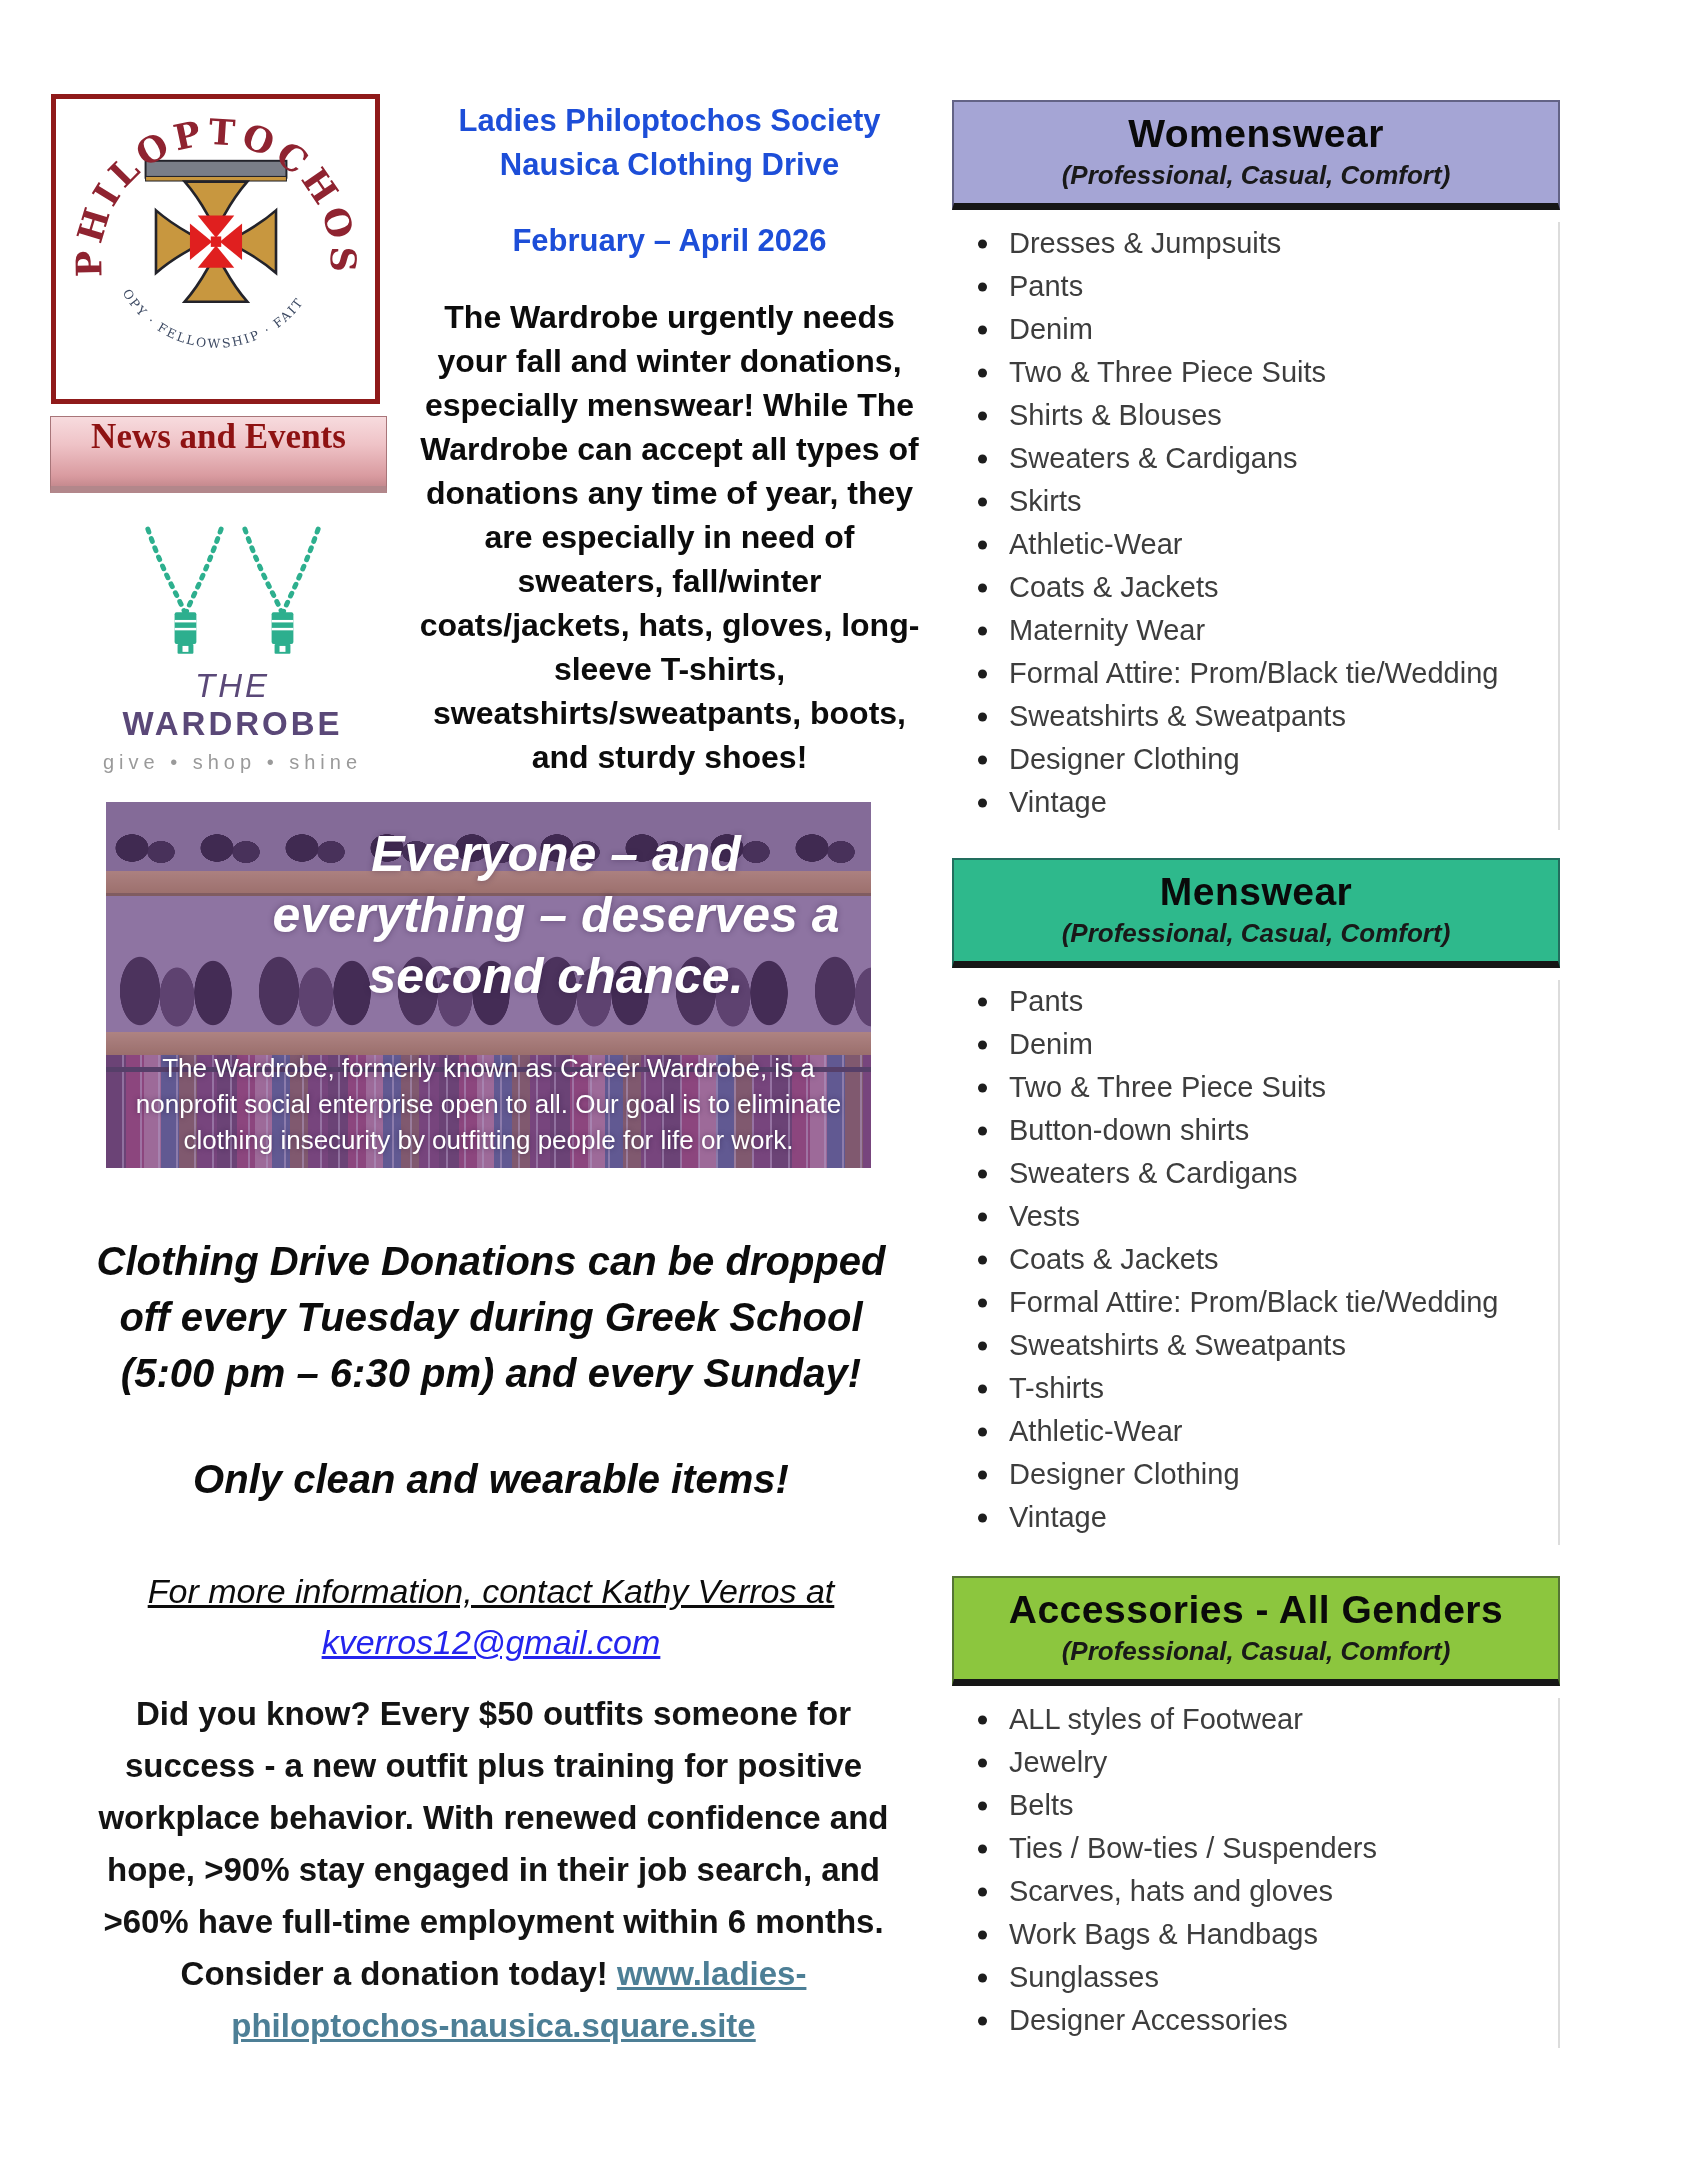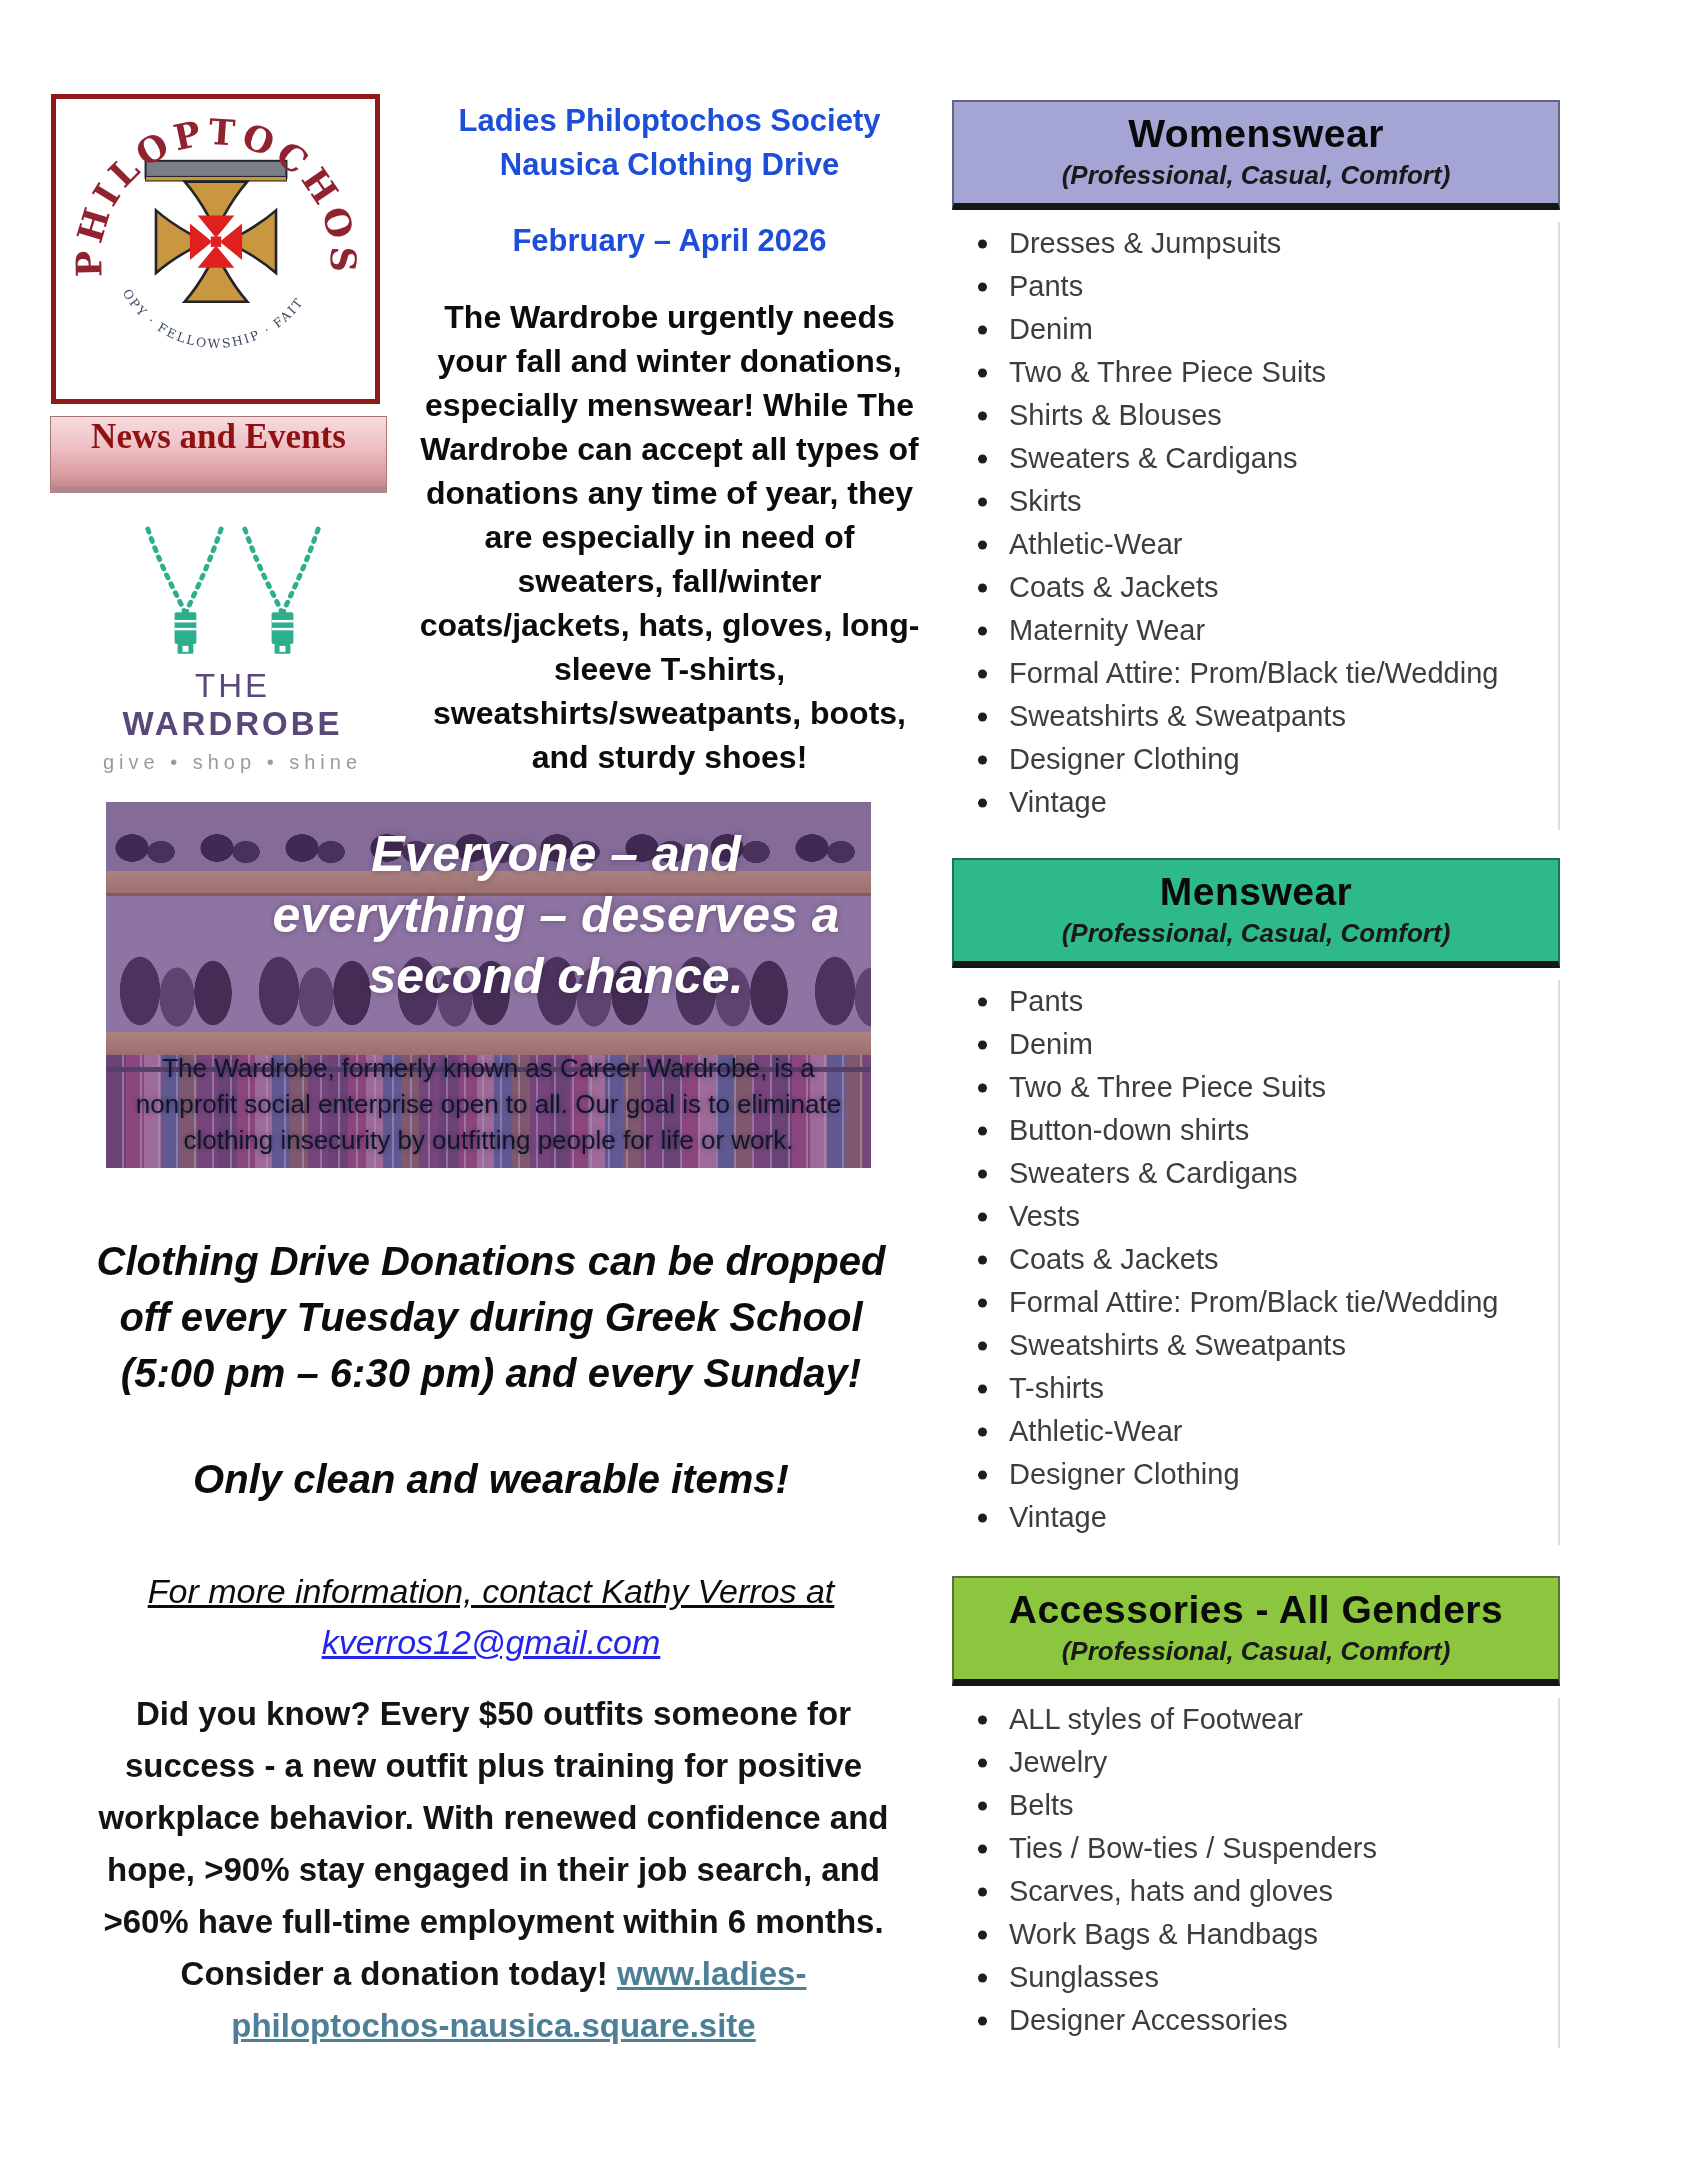--- a/index.html
+++ b/index.html
@@ -22,21 +22,21 @@
   }
   .news-banner span{
     font-family:"Liberation Serif",serif;font-weight:bold;font-size:35px;color:#8e1212;
   }
   .wardrobe-logo{
     position:absolute;left:89px;top:523px;width:287px;text-align:center;
   }
   .wardrobe-name{
     margin-top:6px;font-size:33px;letter-spacing:3px;color:#5a4878;
   }
-  .wardrobe-name .thin{font-weight:400;}
+  .wardrobe-name .thin{font-weight:400;font-style:italic;}
   .wardrobe-name .bold{font-weight:700;}
   .wardrobe-tagline{
     margin-top:8px;font-size:20px;letter-spacing:5px;color:#9a9a9a;
   }
   
   .photo{
     position:absolute;left:106px;top:802px;width:765px;height:366px;overflow:hidden;
     background:#8d8298;
   }
   .ph-shoes-top{
@@ -69,21 +69,21 @@
   }
   .ph-rail{position:absolute;left:0;top:265px;width:100%;height:5px;background:#4a4350;}
   .ph-tint{position:absolute;inset:0;background:rgba(104,58,143,0.40);}
   .photo-headline{
     position:absolute;top:22px;right:8px;width:614px;text-align:center;
     color:#fff;font-size:50px;line-height:61px;font-weight:bold;font-style:italic;
     text-shadow:0 0 6px rgba(40,20,60,.4);
   }
   .photo-caption{
     position:absolute;bottom:10px;left:2%;width:96%;text-align:center;
-    color:#0f172a;font-size:26px;line-height:36px;font-weight:400;
+    color:#ffffff;font-size:26px;line-height:36px;font-weight:400;
     text-shadow:0 0 5px rgba(40,20,60,.5);
   }
   
   .red-heading{
     position:absolute;left:416px;top:99px;width:507px;text-align:center;
     color:#1d4ed8;font-size:31px;font-weight:bold;line-height:44px;
   }
   .red-heading .dates{margin-top:32px;}
   .intro-par{
     position:absolute;left:410px;top:295px;width:519px;text-align:center;

